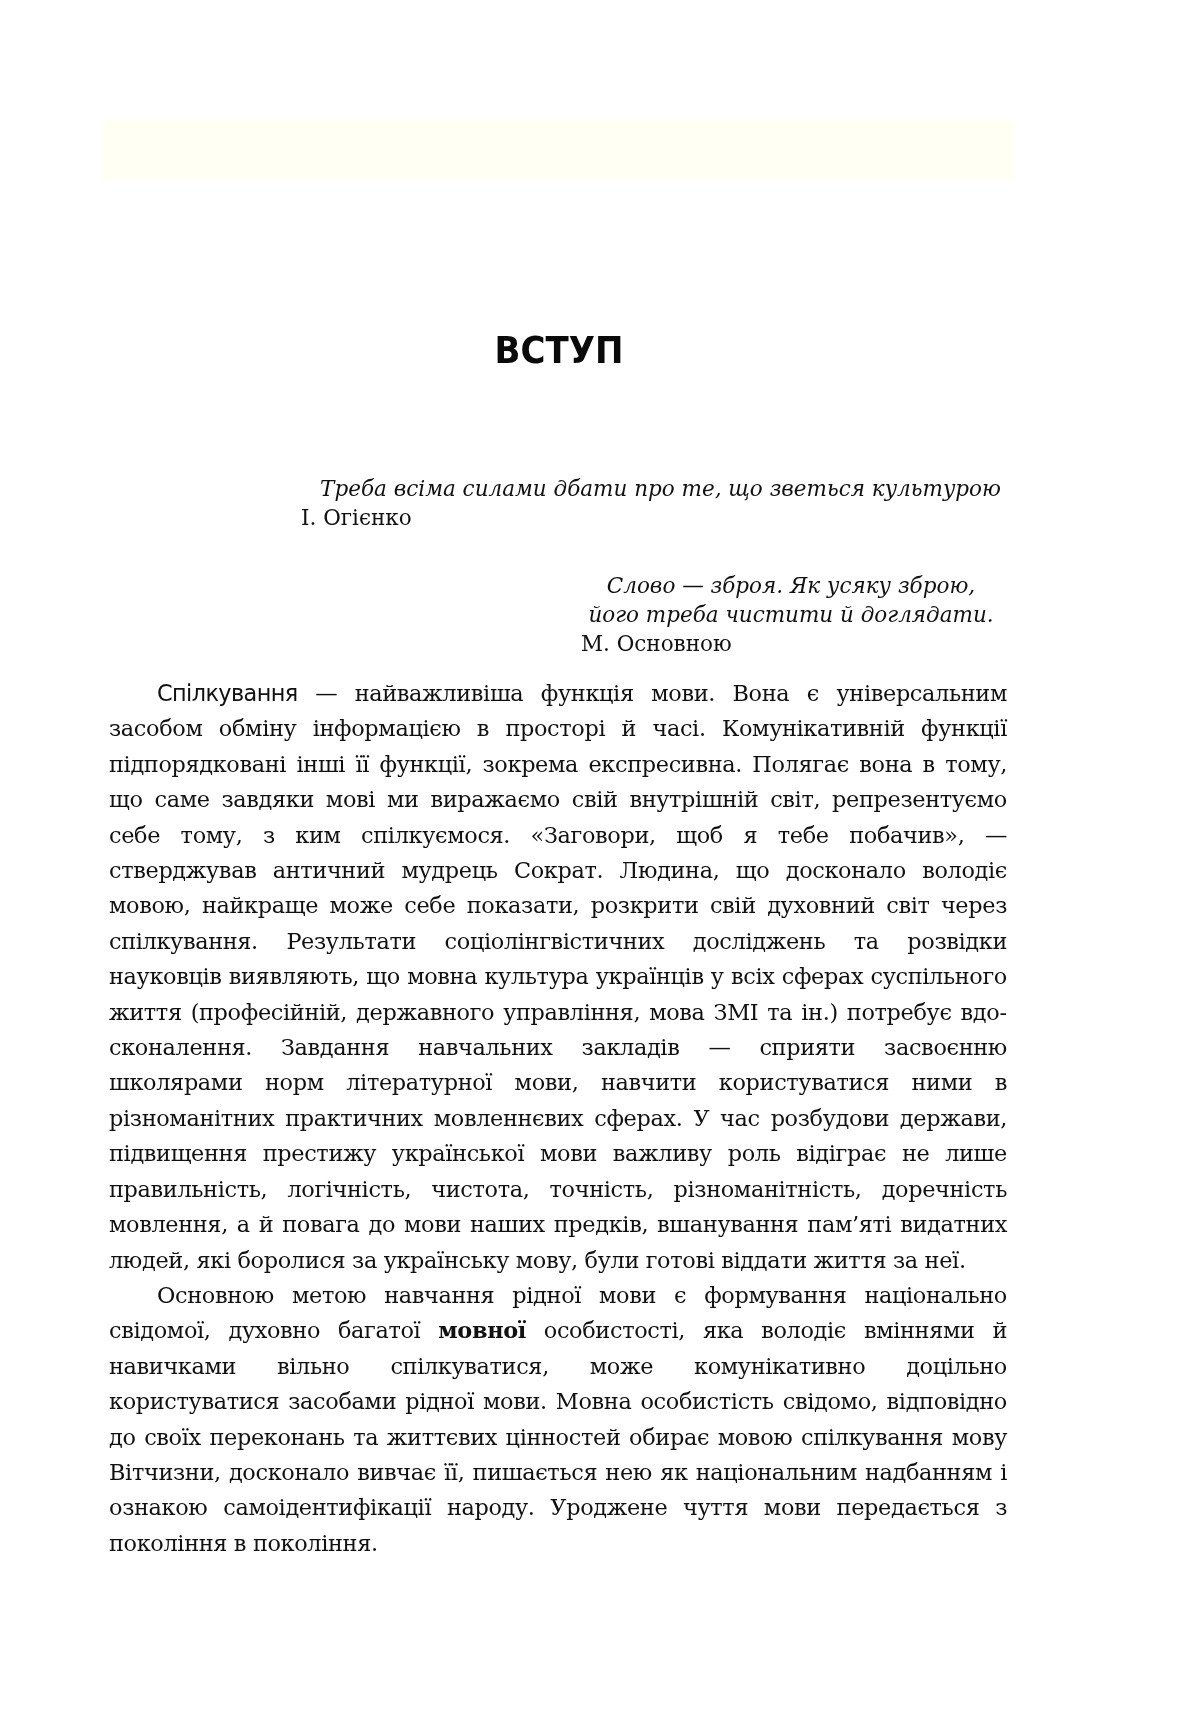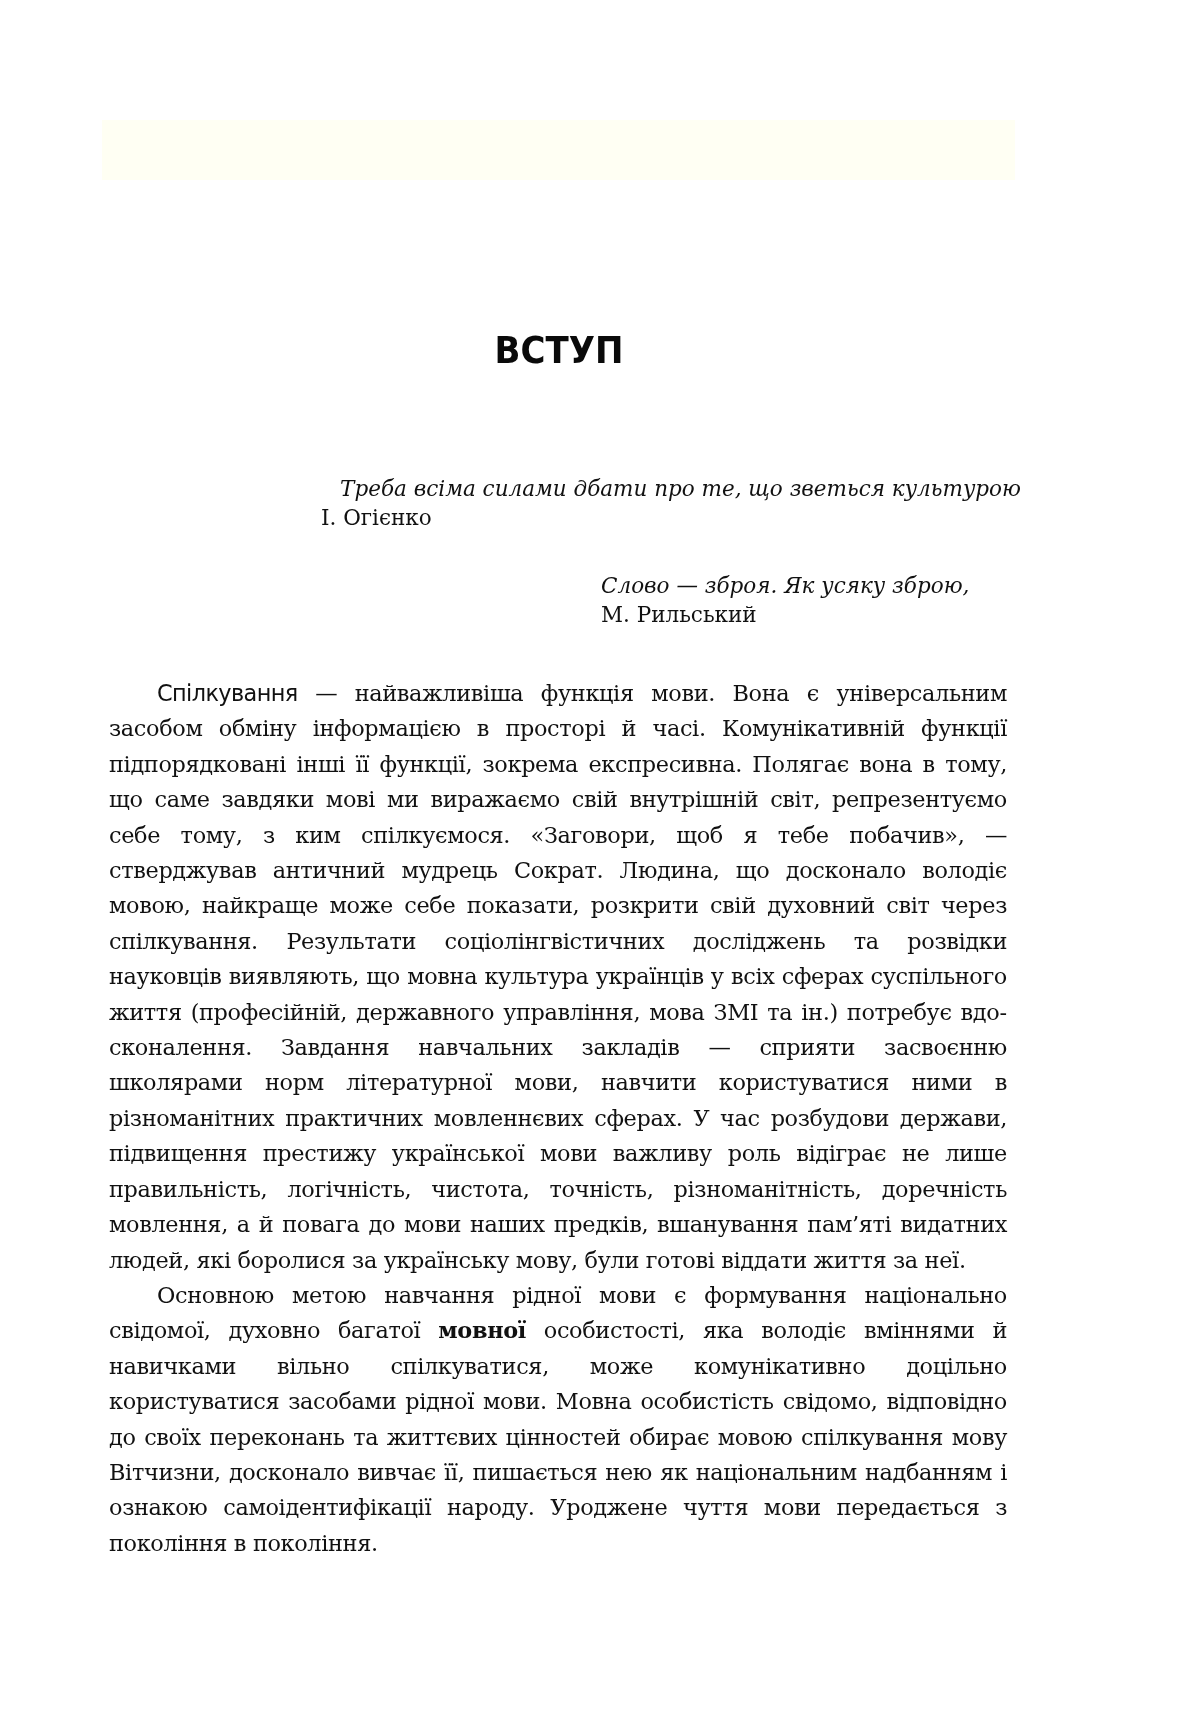--- a/index.html
+++ b/index.html
@@ -32,21 +32,21 @@
       font-weight: bold;
       font-size: 37px;
       letter-spacing: 0px;
       line-height: 40px;
       transform: scaleX(0.92);
       transform-origin: 559px 0;
       color: #0a0a0a;
     }
     .epigraph {
       position: absolute;
-      right: 160px;
+      right: 180px;
       font-family: "DejaVu Serif", serif;
       font-size: 21.5px;
       line-height: 29px;
       color: #111;
     }
     .epigraph .quote-line {
       display: block;
       font-style: italic;
     }
     .epigraph .author {
@@ -57,21 +57,21 @@
     .epigraph-1 {
       top: 474px;
       text-align: right;
       width: 700px;
     }
     .epigraph-2 {
       top: 571px;
       width: 420px;
       text-align: left;
     }
-    .epigraph-2 .quote-line { text-align: left; padding-left: 0; }
+    .epigraph-2 .quote-line { text-align: center; padding-left: 0; }
     .body-text {
       position: absolute;
       left: 109px;
       top: 676px;
       width: 898px;
       font-family: "DejaVu Serif", serif;
       font-size: 22.4px;
       line-height: 35.4px;
       text-align: justify;
       color: #111;
@@ -98,19 +98,20 @@
 
 <h1 class="chapter-title">ВСТУП</h1>
 
 <div class="epigraph epigraph-1">
   <span class="quote-line">Треба всіма силами дбати про те, що зветься культурою</span>
   <span class="author">І. Огієнко</span>
 </div>
 
 <div class="epigraph epigraph-2">
   <span class="quote-line">Слово — зброя. Як усяку зброю,</span>
-  <span class="author">М. Рильський</span>
+  <span class="quote-line">його треба чистити й доглядати.</span>
+  <span class="author">М. Основною</span>
 </div>
 
 <div class="body-text">
   <p><span class="term">Спілкування</span><span> — найважливіша функція мови. Вона є універсаль­ним засобом обміну інформацією в просторі й часі. Комунікативній функції підпорядковані інші її функції, зокрема експресивна. Полягає вона в тому, що саме завдяки мові ми виражаємо свій вну­трішній світ, репрезентуємо себе тому, з ким спілкуємося. «Загово­ри, щоб я тебе побачив», — стверджував античний мудрець Сократ. Людина, що досконало володіє мовою, найкраще може себе пока­зати, розкрити свій духовний світ через спілкування. Результати соціолінгвістичних досліджень та розвідки науковців виявляють, що мовна культура українців у всіх сферах суспільного життя (про­фесійній, державного управління, мова ЗМІ та ін.) потребує вдо­сконалення. Завдання навчальних закладів — сприяти засвоєнню школярами норм літературної мови, навчити користуватися ними в різноманітних практичних мовленнєвих сферах. У час розбудови держави, підвищення престижу української мови важливу роль відіграє не лише правильність, логічність, чистота, точність, різно­манітність, доречність мовлення, а й повага до мови наших предків, вшанування пам’яті видатних людей, які боролися за українську мову, були готові віддати життя за неї.</span></p>
   <p><span>Основною метою навчання рідної мови є формування націо­нально свідомої, духовно багатої </span><span class="bold-serif">мовної</span><span> особистості, яка володіє вміннями й навичками вільно спілкуватися, може комунікативно доцільно користуватися засобами рідної мови. Мовна особистість свідомо, відповідно до своїх переконань та життєвих цінностей оби­рає мовою спілкування мову Вітчизни, досконало вивчає її, пиша­ється нею як національним надбанням і ознакою самоідентифікації народу. Уроджене чуття мови передається з покоління в покоління.</span></p>
 </div>
 
 </body></html>

